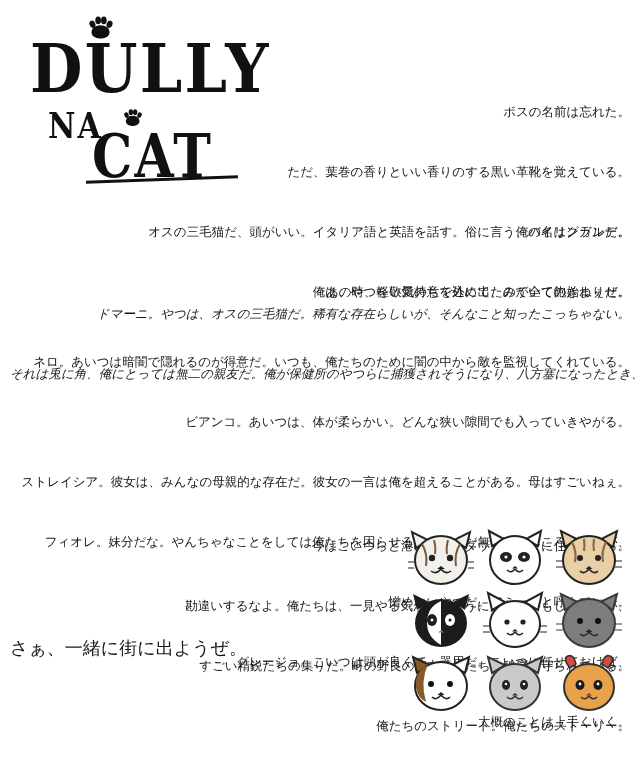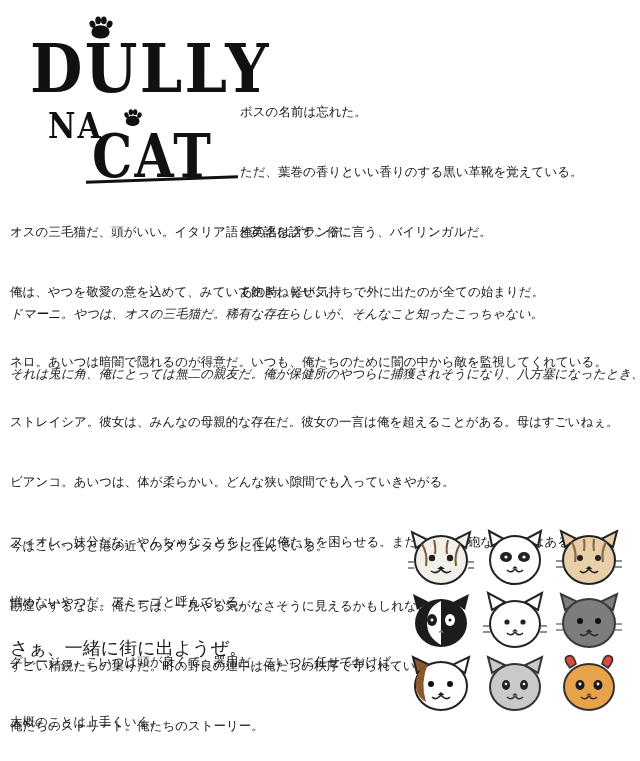--- a/index.html
+++ b/index.html
@@ -95,21 +95,21 @@
 
   
   .tblock {
     position: absolute;
     font-family: "DejaVu Sans", sans-serif;
     font-size: 12.5px;
     line-height: 20px;
     color: #161616;
     white-space: pre-wrap;
   }
-  .tblock div { white-space: pre; }
+  .tblock div { white-space: pre; text-align: right; }
   #block-intro { left: 240px; top: 62px; width: 390px; }
   #block-2 { left: 10px; top: 182px; width: 620px; }
   #block-3 { left: 10px; top: 264px; width: 620px; font-style: italic; }
   #block-4 { left: 10px; top: 312px; width: 620px; }
   #block-5 { left: 10px; top: 496px; width: 620px; }
   #block-last { left: 10px; top: 638px; width: 400px; font-size: 18px; }
 
   
   .cat-grid {
     position: absolute;
@@ -167,22 +167,22 @@
   <div>俺は、やつを敬愛の意を込めて、みていて飽きねぇぜ。</div>
 </div>
 
 <div class="tblock" id="block-3">
   <div>ドマーニ。やつは、オスの三毛猫だ。稀有な存在らしいが、そんなこと知ったこっちゃない。</div>
   <div>それは兎に角、俺にとっては無二の親友だ。俺が保健所のやつらに捕獲されそうになり、八方塞になったとき、</div>
 </div>
 
 <div class="tblock" id="block-4">
   <div>ネロ。あいつは暗闇で隠れるのが得意だ。いつも、俺たちのために闇の中から敵を監視してくれている。</div>
+  <div>ビアンコ。あいつは、体が柔らかい。どんな狭い隙間でも入っていきやがる。</div>
   <div>ストレイシア。彼女は、みんなの母親的な存在だ。彼女の一言は俺を超えることがある。母はすごいねぇ。</div>
-  <div>ビアンコ。あいつは、体が柔らかい。どんな狭い隙間でも入っていきやがる。</div>
   <div>フィオレ。妹分だな。やんちゃなことをしては俺たちを困らせる。まだまだ無鉄砲なところはあるが、</div>
   <div>憎めないやつだ。アミーゴと呼んでいる。</div>
   <div>グレージョ。こいつは頭が良くて、器用だ。こいつに任せておけば、</div>
   <div>大概のことは上手くいく。</div>
   
   
 </div>
 
 <div class="tblock" id="block-5">
   <div>今はこいつらと港の近くのダウンタウンに住んでいる。</div>

